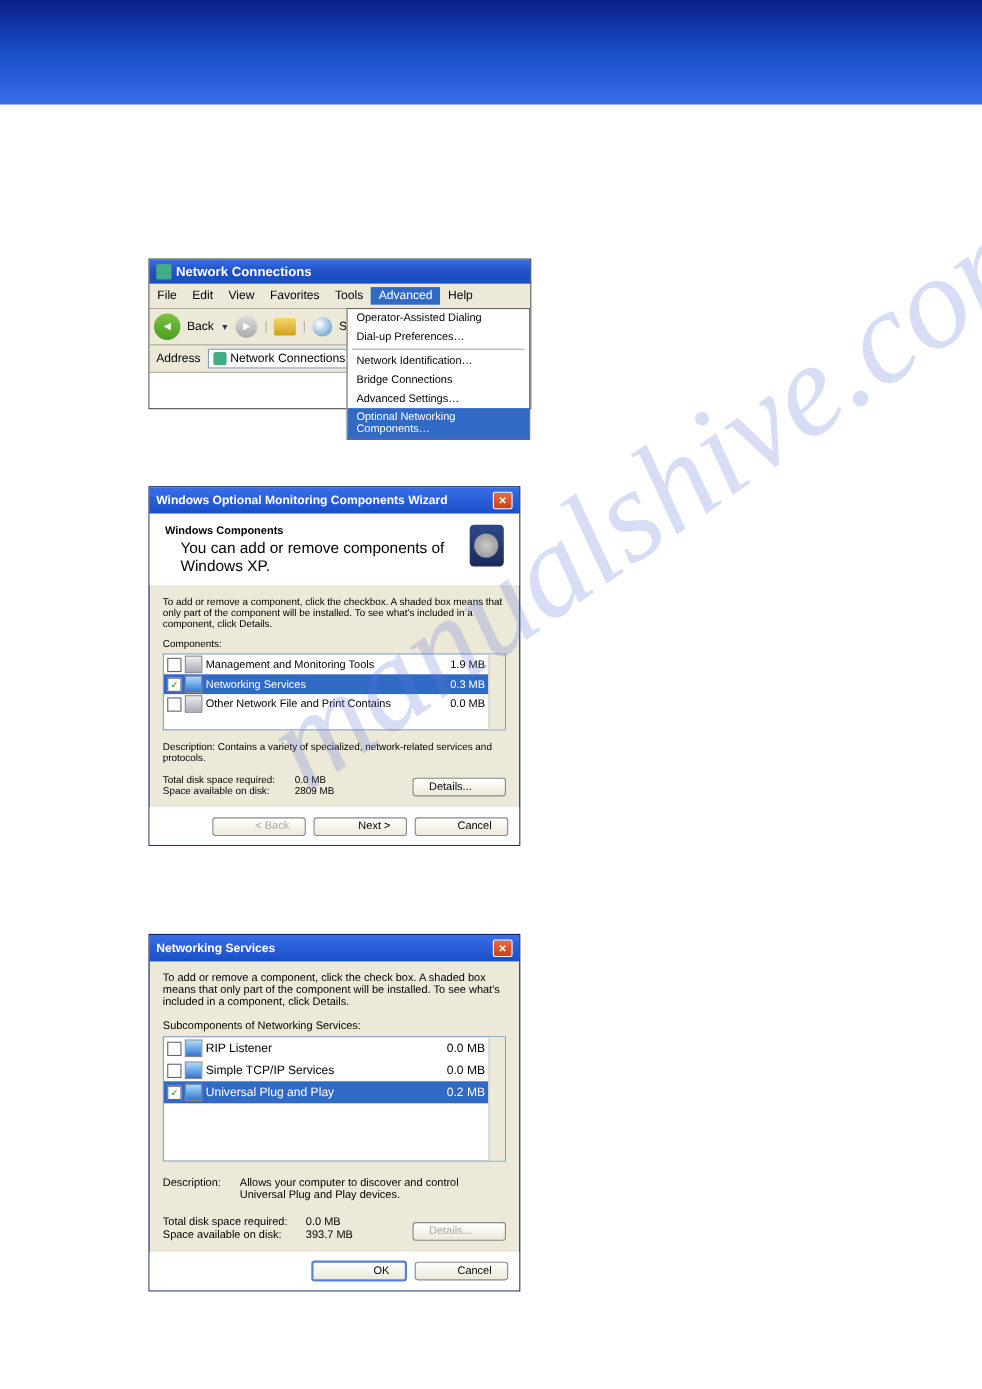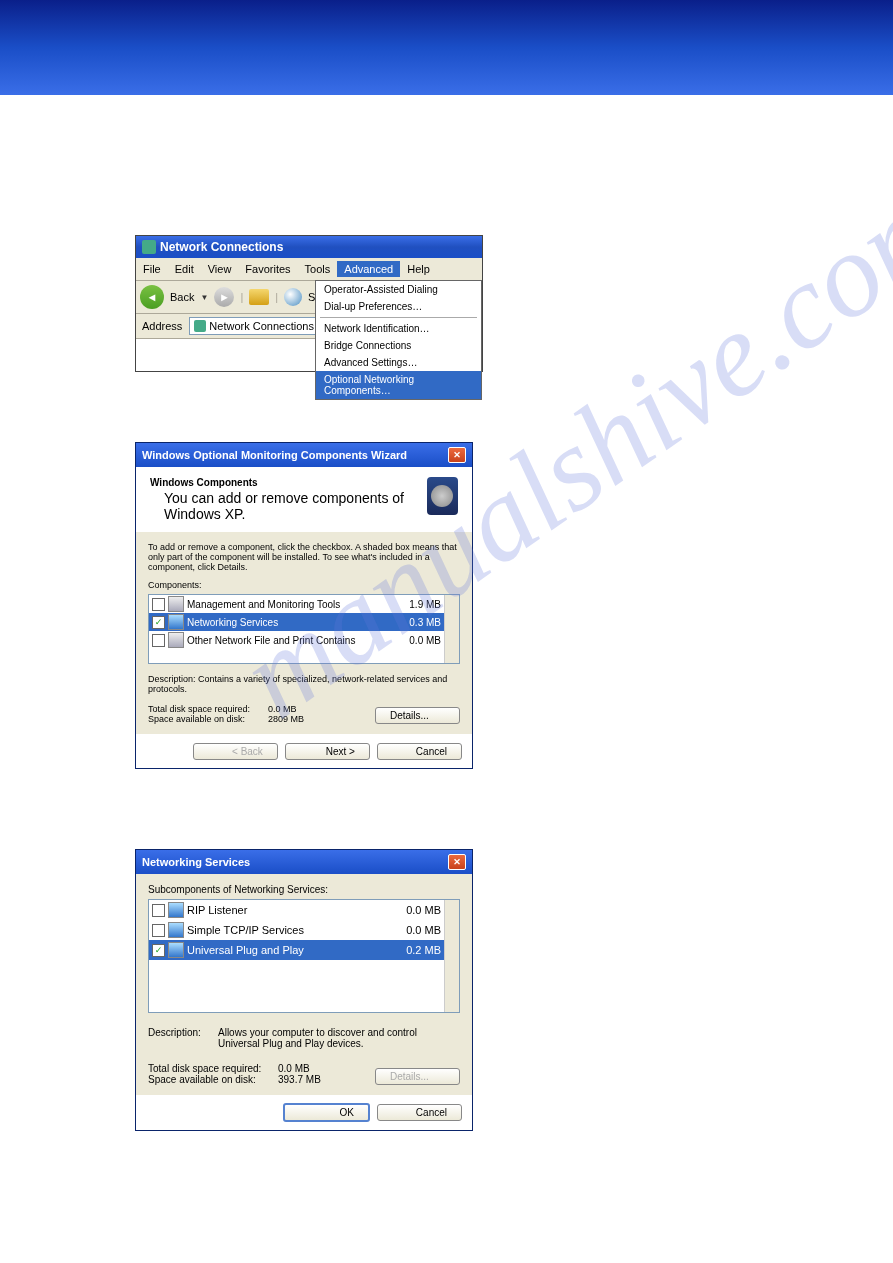--- a/index.html
+++ b/index.html
@@ -176,20 +176,21 @@
 </div>
 
 <div style="height:40px"></div>
 
 <div class="dialog" style="margin-left:75px">
   <div class="dlg-title">
     <span>Networking Services</span>
     <span class="close-x">✕</span>
   </div>
   <div class="dlg-body">
+    <div style="font-size:10px;margin-bottom:10px">To add or remove a component, click the check box. A shaded box means that only part of the component will be installed. To see what's included in a component, click Details.</div>
     <div style="font-size:10px">Subcomponents of Networking Services:</div>
     <div class="listbox" style="display:flex">
       <div style="flex:1">
         <div class="list-row" style="font-size:11px;padding:2px 3px">
           <span class="cb"></span>
           <span class="item-icon net"></span>
           <span>RIP Listener</span>
           <span class="list-size">0.0 MB</span>
         </div>
         <div class="list-row" style="font-size:11px;padding:2px 3px">

